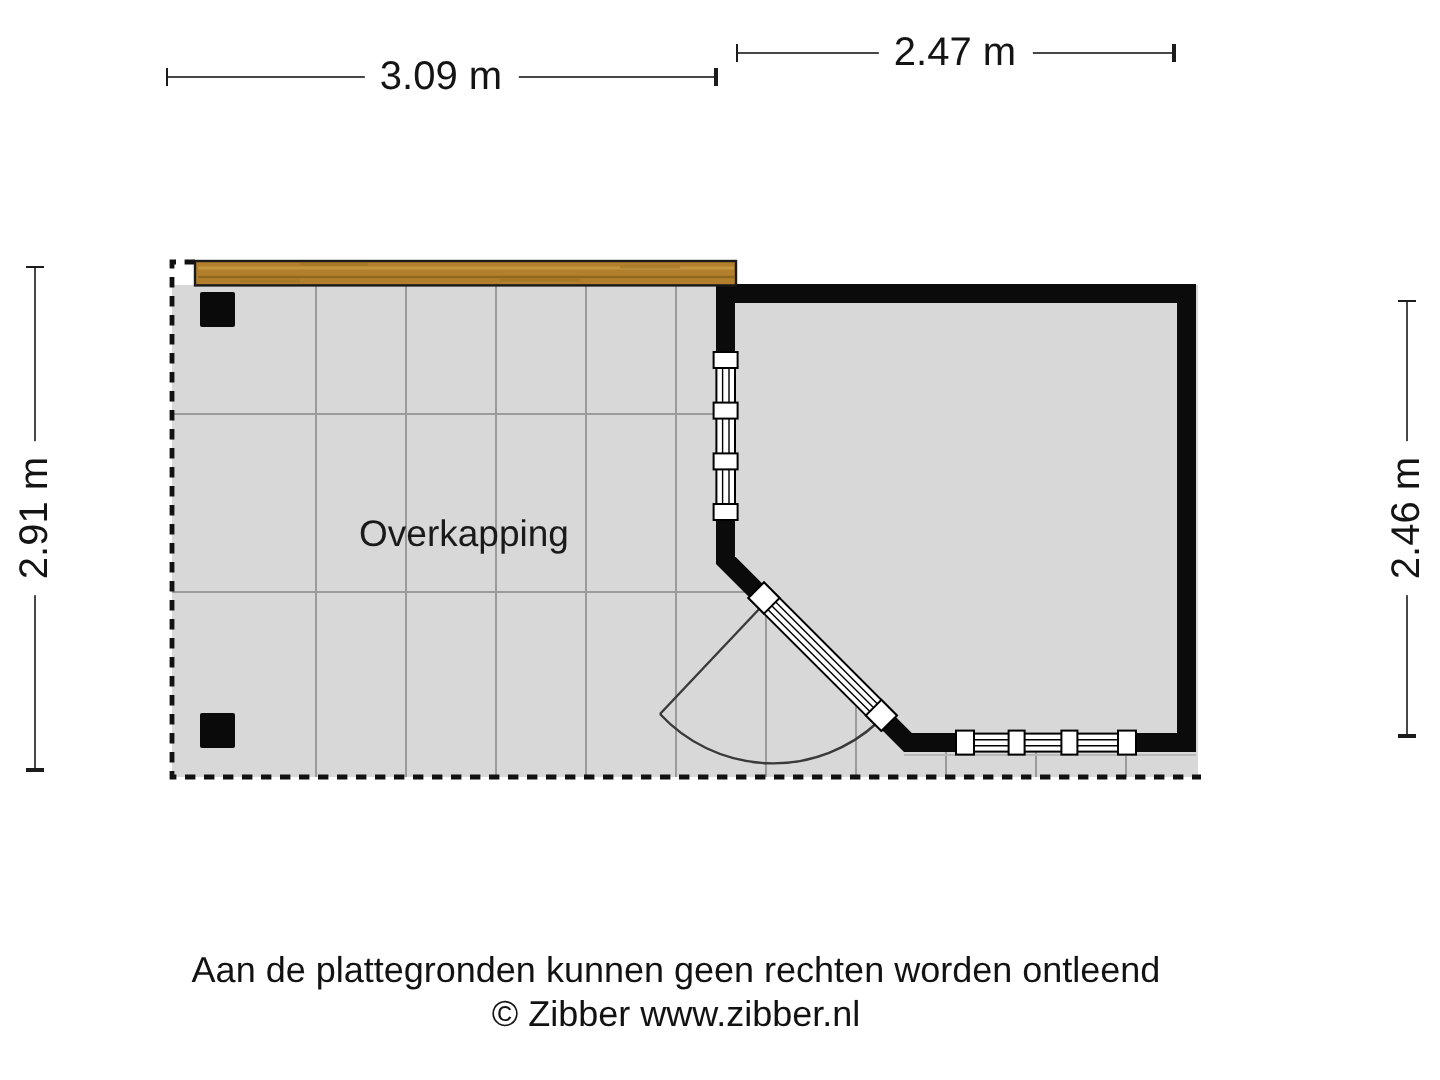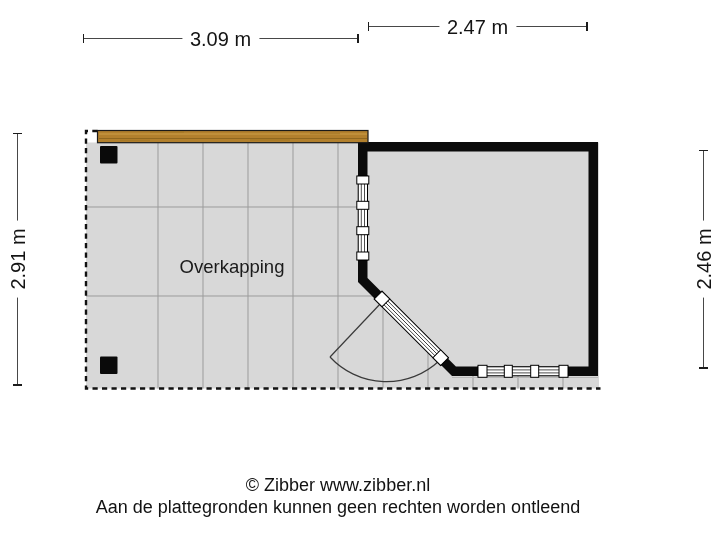--- a/index.html
+++ b/index.html
@@ -108,17 +108,17 @@
       <path d="M150,132 h34 M250,140 h40 M310,133.5 h30 M120,140.5 h30" stroke="#9c712283" stroke-width="1.6" fill="none"></path>
     </g>
 
     <rect x="100" y="146" width="17.5" height="17.5" rx="1" fill="#0a0a0a"></rect>
     <rect x="100" y="356.5" width="17.5" height="17.5" rx="1" fill="#0a0a0a"></rect>
   </svg>
 
   <div class="room-label" style="left:132px;top:256px;width:200px;text-align:center;">Overkapping</div>
 
   <div class="footer">
+    <div>Aan de plattegronden kunnen geen rechten worden ontleend</div>
     <div>© Zibber www.zibber.nl</div>
-    <div>Aan de plattegronden kunnen geen rechten worden ontleend</div>
   </div>
 
 </div>
 
 </body></html>

